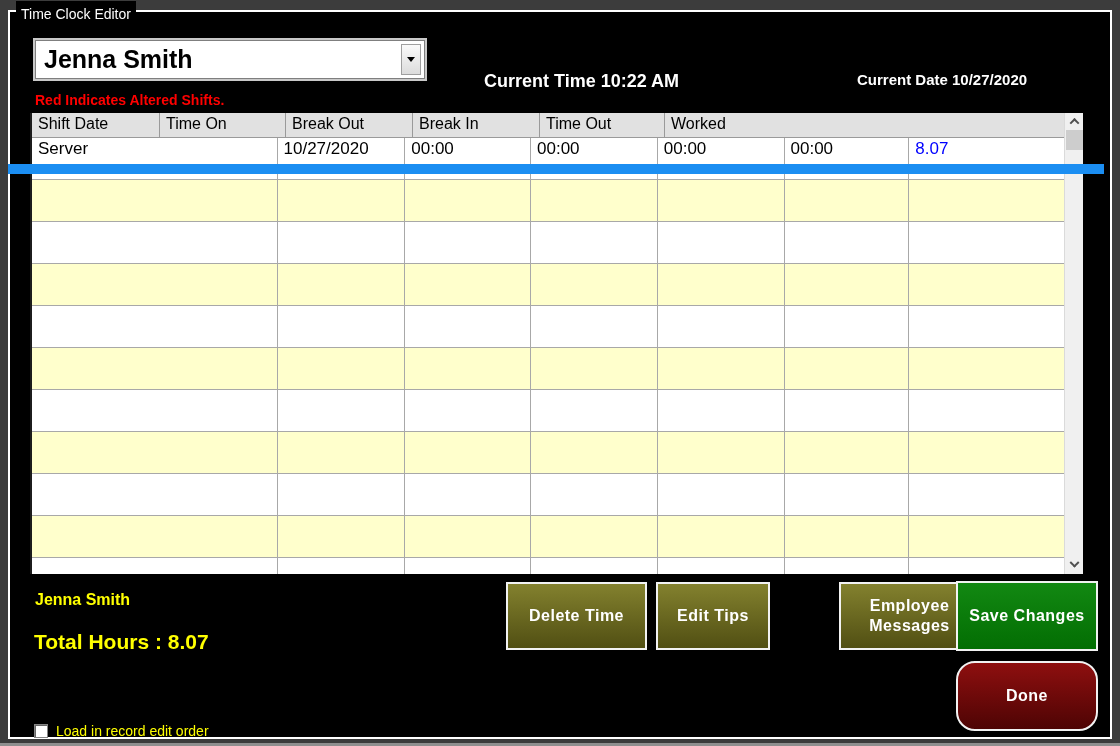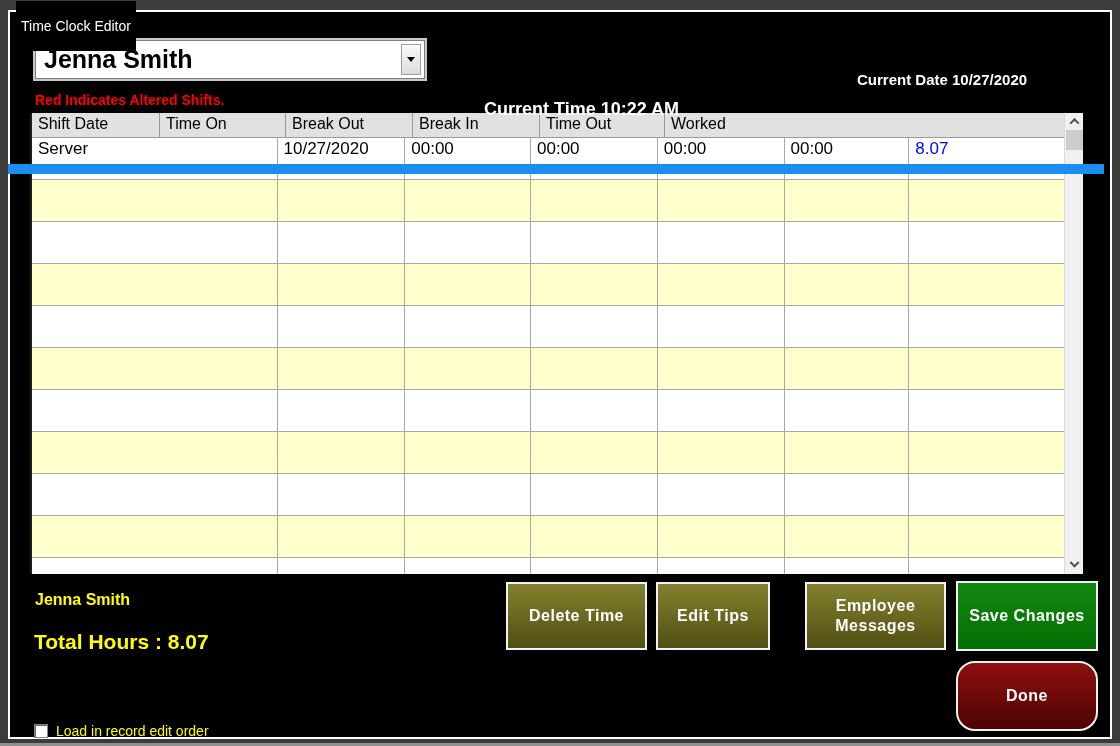--- a/index.html
+++ b/index.html
@@ -8,21 +8,21 @@
     position:relative; background:#3c3c3c; overflow:hidden;
     font-family:"Liberation Sans", sans-serif; -webkit-font-smoothing:antialiased;
   }
   
   .frame {
     position:absolute; left:8px; top:10px; width:1104px; height:729px;
     border:2px solid #ffffff; background:#000000;
   }
   .frame-legend {
     position:absolute; left:16px; top:1px; z-index:6;
-    background:#000; color:#fff; font-size:14px; padding:16px 5px; line-height:18px;
+    background:#000; color:#fff; font-size:14px; padding:4px 5px; line-height:18px;
   }
   
   .combo {
     position:absolute; left:35px; top:40px; width:390px; height:39px; z-index:3;
     background:#ffffff; border:1px solid #7f7f7f; box-shadow:0 0 0 2px #c9c9c9;
     display:flex; align-items:center;
   }
   .combo-value {
     flex:1; padding-left:8px; font-size:25px; font-weight:bold; color:#000;
     white-space:nowrap; overflow:hidden;
@@ -35,21 +35,21 @@
   .combo-arrow {
     width:0; height:0; border-left:4px solid transparent; border-right:4px solid transparent;
     border-top:5px solid #000;
   }
   
   .red-note {
     position:absolute; left:35px; top:92px; width:390px; z-index:3;
     color:#ff0000; font-weight:bold; font-size:14px;
   }
   .cur-time { position:absolute; left:484px; top:71px; z-index:3;
-    color:#ffffff; font-weight:bold; font-size:18px;margin-top:28px; }
+    color:#ffffff; font-weight:bold; font-size:18px; }
   .cur-date { position:absolute; left:857px; top:71px; z-index:3;
     color:#ffffff; font-weight:bold; font-size:15px; }
   
   .grid {
     position:absolute; left:30px; top:113px; width:1053px; height:461px; z-index:2;
     background:#fff; border-left:2px solid #1c1c1c; overflow:hidden;
   }
   .grid-header { display:flex; height:25px; background:#e1e1e1; border-bottom:1px solid #9a9a9a; }
   .grid-header .th {
     font-size:16px; color:#000; padding:2px 0 0 6px; border-right:1px solid #9a9a9a;
@@ -98,21 +98,21 @@
     position:absolute; z-index:3; border:2px solid #f2f2f2;
     color:#ffffff; font-weight:bold; font-size:16px; letter-spacing:0.5px;
     display:flex; align-items:center; justify-content:center; text-align:center;
     cursor:pointer; line-height:1.25;
   }
   .btn.olive { background:linear-gradient(#83812e, #514f13); }
   .btn.green { background:linear-gradient(#128812, #036e03); }
   .btn.red   { background:linear-gradient(#8e0f0f, #4e0404); }
   #btn-delete { left:506px; top:582px; width:141px; height:68px; }
   #btn-tips   { left:656px; top:582px; width:114px; height:68px; }
-  #btn-msgs   { left:805px; top:582px; width:141px; height:68px; padding:0 18px; }
+  #btn-msgs   { left:839px; top:582px; width:141px; height:68px; padding:0 18px; }
   #btn-save   { left:956px; top:581px; width:142px; height:70px; }
   #btn-done   { left:956px; top:661px; width:142px; height:70px;border-radius:19px; }
   .bottom-strip { position:absolute; left:0; bottom:0; width:100%; height:3px; background:#8f8f8f; }
 </style>
 </head>
 <body>
 
 <div class="frame"></div>
 <div class="frame-legend">Time Clock Editor</div>
 

